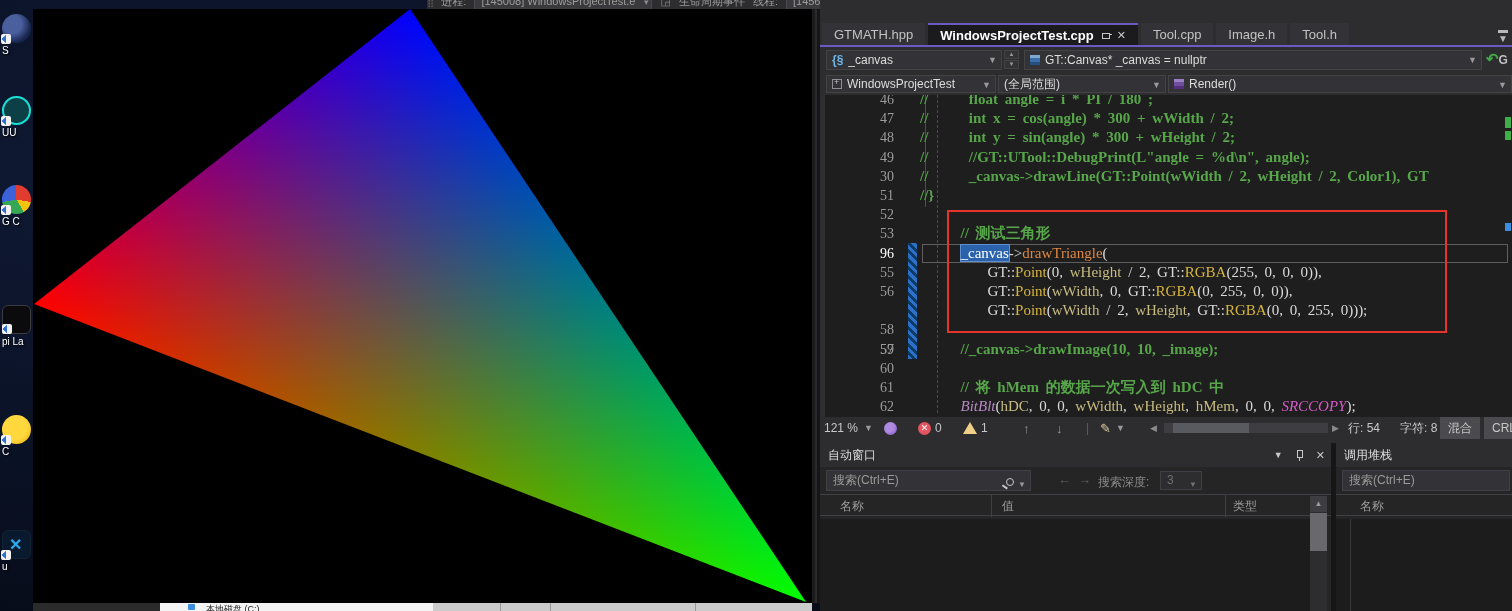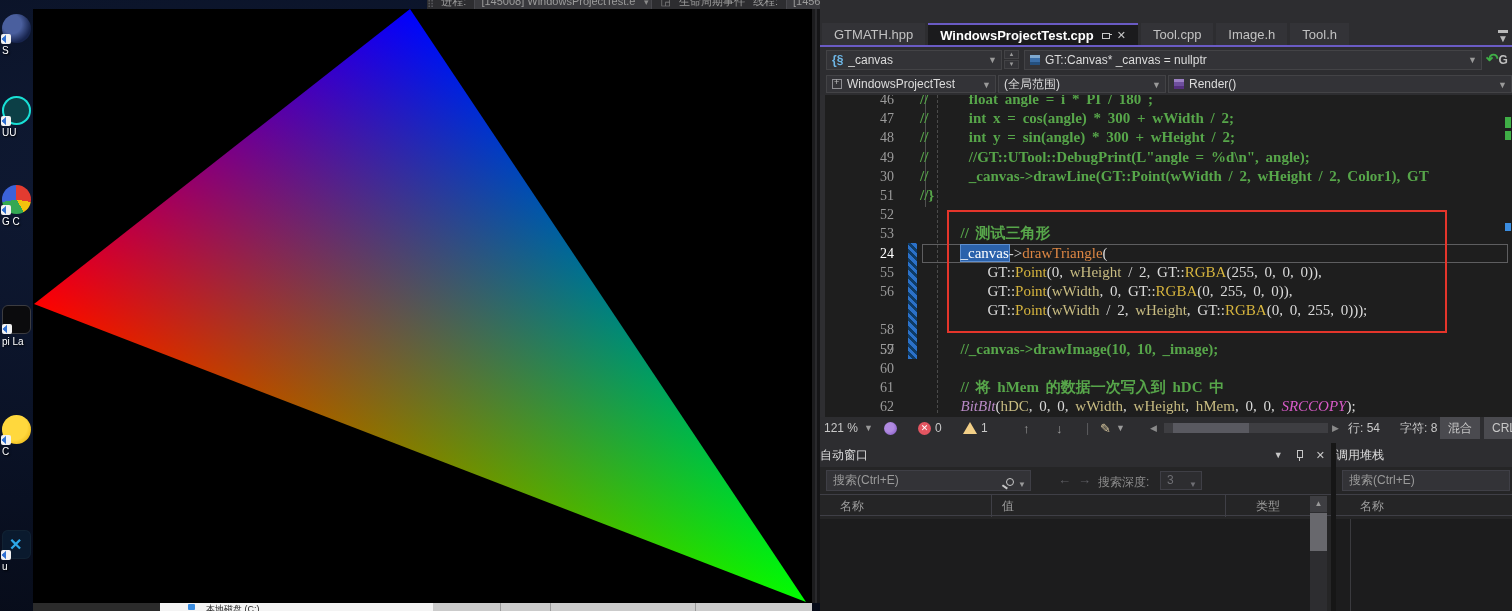--- a/index.html
+++ b/index.html
@@ -119,21 +119,21 @@
   .htrack .th { position:absolute; left:9px; top:0; width:76px; height:10px; background:#595960; }
   .hright { left:512px; color:#8a8a8a; font-size:9px; }
   .sline { left:528px; } .schar { left:580px; }
   .sbox { background:#4a4a4f; padding:0 8px; height:22px; display:flex; align-items:center; }
   .smix { left:620px; } .seol { left:664px; width:28px; overflow:hidden; }
 
   
   .panels { position:absolute; left:0; top:443px; width:692px; height:168px; background:#161616; }
   .panel { position:absolute; top:0; height:168px; background:#252526; }
   .autos { left:0; width:511px; } .callstack { left:516px; width:176px; }
-  .ptitle { height:24px; background:#2d2d30; color:#dcdcdc; font-size:12px; display:flex; align-items:center; padding-left:0; position:relative; }
+  .ptitle { height:24px; background:#2d2d30; color:#dcdcdc; font-size:12px; display:flex; align-items:center; padding-left:8px; position:relative; }
   .ptitle .ticons { position:absolute; right:6px; top:0; height:24px; display:flex; align-items:center; gap:12px; color:#c8c8c8; }
   .ptitle .ticons .caret { font-size:9px; }
   .pinic { display:inline-block; width:9px; height:11px; position:relative; }
   .pinic::before { content:""; position:absolute; left:2px; top:0; width:4px; height:6px; border:1px solid #c8c8c8; }
   .pinic::after { content:""; position:absolute; left:4px; top:7px; width:1px; height:4px; background:#c8c8c8; }
   .xic { font-size:11px; }
   .psearch { height:27px; background:#252526; position:relative; }
   .sinput { position:absolute; top:3px; height:21px; background:#333337; border:1px solid #3f3f46; color:#9a9a9a; font-size:12px; display:flex; align-items:center; padding:0 6px; }
   .autos .sinput { left:6px; width:205px; }
   .callstack .sinput { left:6px; width:168px; }
@@ -333,21 +333,21 @@
           <div class="gut" style="top: 52.6px;">49</div>
           <div class="cline" style="top: 52.6px;"><span class="tok-cm">//      //GT::UTool::DebugPrint(L"angle = %d\n", angle);</span></div>
           <div class="gut" style="top: 71.8px;">30</div>
           <div class="cline" style="top: 71.8px;"><span class="tok-cm">//      _canvas-&gt;drawLine(GT::Point(wWidth / 2, wHeight / 2, Color1), GT</span></div>
           <div class="gut" style="top: 91px;">51</div>
           <div class="cline" style="top: 91px;"><span class="tok-cm">//}</span></div>
           <div class="gut" style="top: 110.2px;">52</div>
           <div class="cline" style="top: 110.2px;"></div>
           <div class="gut" style="top: 129.4px;">53</div>
           <div class="cline" style="top: 129.4px;"><span class="tok-cm">      // 测试三角形</span></div>
-          <div class="gut cur" style="top: 148.6px;">24</div>
+          <div class="gut cur" style="top: 148.6px;">96</div>
           <div class="cline" style="top: 148.6px;"><span class="tok-pl">      </span><span class="tok-sel">_canvas</span><span class="tok-pl">-&gt;</span><span class="tok-fn">drawTriangle</span><span class="tok-pl">(</span></div>
           <div class="gut" style="top: 167.8px;">55</div>
           <div class="cline" style="top: 167.8px;"><span class="tok-pl">          GT::</span><span class="tok-ty">Point</span><span class="tok-pl">(0, </span><span class="tok-va">wHeight</span><span class="tok-pl"> / 2, GT::</span><span class="tok-ty">RGBA</span><span class="tok-pl">(255, 0, 0, 0)),</span></div>
           <div class="gut" style="top: 187px;">56</div>
           <div class="cline" style="top: 187px;"><span class="tok-pl">          GT::</span><span class="tok-ty">Point</span><span class="tok-pl">(</span><span class="tok-va">wWidth</span><span class="tok-pl">, 0, GT::</span><span class="tok-ty">RGBA</span><span class="tok-pl">(0, 255, 0, 0)),</span></div>
           <div class="gut" style="top: 206.2px; margin-top: 39px;">57</div>
           <div class="cline" style="top: 206.2px;"><span class="tok-pl">          GT::</span><span class="tok-ty">Point</span><span class="tok-pl">(</span><span class="tok-va">wWidth</span><span class="tok-pl"> / 2, </span><span class="tok-va">wHeight</span><span class="tok-pl">, GT::</span><span class="tok-ty">RGBA</span><span class="tok-pl">(0, 0, 255, 0)));</span></div>
           <div class="gut" style="top: 225.4px;">58</div>
           <div class="cline" style="top: 225.4px;"></div>
           <div class="gut" style="top: 244.6px;">59</div>
@@ -424,21 +424,21 @@
           <span class="depthbox">
             <span>3</span>
             <span class="caret">▼</span>
           </span>
         </div>
         <div class="phead">
           <span style="left:20px">名称</span>
           <i style="left:171px"></i>
           <span style="left:182px">值</span>
           <i style="left:405px"></i>
-          <span style="left:436px">类型</span>
+          <span style="left:413px">类型</span>
         </div>
         <div class="pbody"></div>
         <div class="vscroll">
           <div class="btn">▲</div>
           <div class="th"></div>
         </div>
       </div>
 
       <div class="panel callstack">
         <div class="ptitle">

